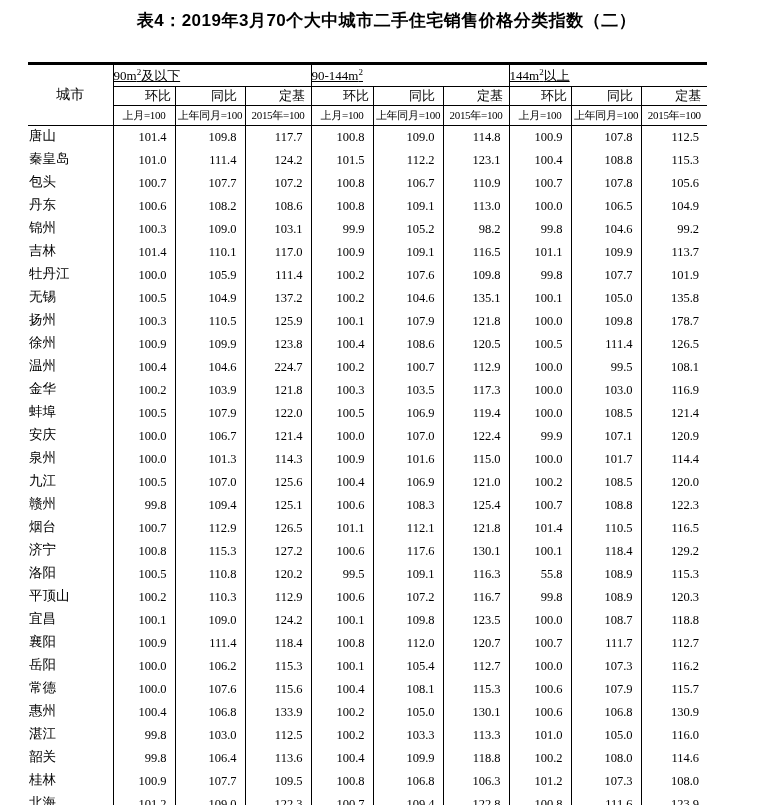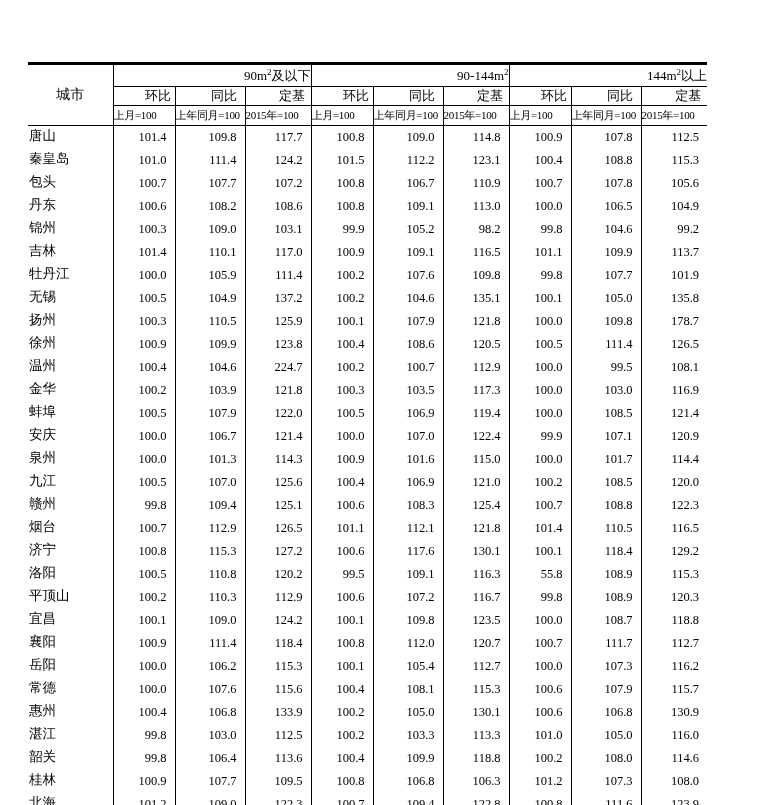--- a/index.html
+++ b/index.html
@@ -44,36 +44,37 @@
   .no-l { border-left: none !important; }
 
   th.city-h {
     font-size: 14px;
     text-align: center;
     border-bottom: 1px solid #000;
   }
   th.grp {
     height: 23px;
     font-size: 13px;
-    text-align: right;
+    text-align: left;
     border-bottom: 1px solid #000;
+    text-decoration: underline;
   }
   th.grp sup { font-size: 9px; line-height: 0; }
   th.metric {
     height: 17px;
     font-size: 13px;
     text-align: center;
     border-bottom: 1px solid #000;
     padding-left: 28px;
   }
   th.base {
     height: 20px;
     font-size: 11px;
     letter-spacing: -0.3px;
-    text-align: left;
+    text-align: center;
     border-bottom: 1px solid #000;
   }
 
   td { height: 19px; }
   td.city { font-size: 13.5px; }
   .city-inner {
     display: inline-block;
     width: 58px;
     margin-left: 1px;
     height: 19px;
@@ -87,20 +88,21 @@
     font-size: 12.5px;
     text-align: right;
     padding-right: 8px;
   }
 </style>
 </head>
 <body>
 
 <div class="page">
 
+  <div class="title">表4：2019年3月70个大中城市二手住宅销售价格分类指数（二）</div>
 
   <table class="idx">
     <colgroup>
       <col class="c-city">
       <col class="c-a">
         <col class="c-b">
         <col class="c-c">
       <col class="c-a">
         <col class="c-b">
         <col class="c-c">

